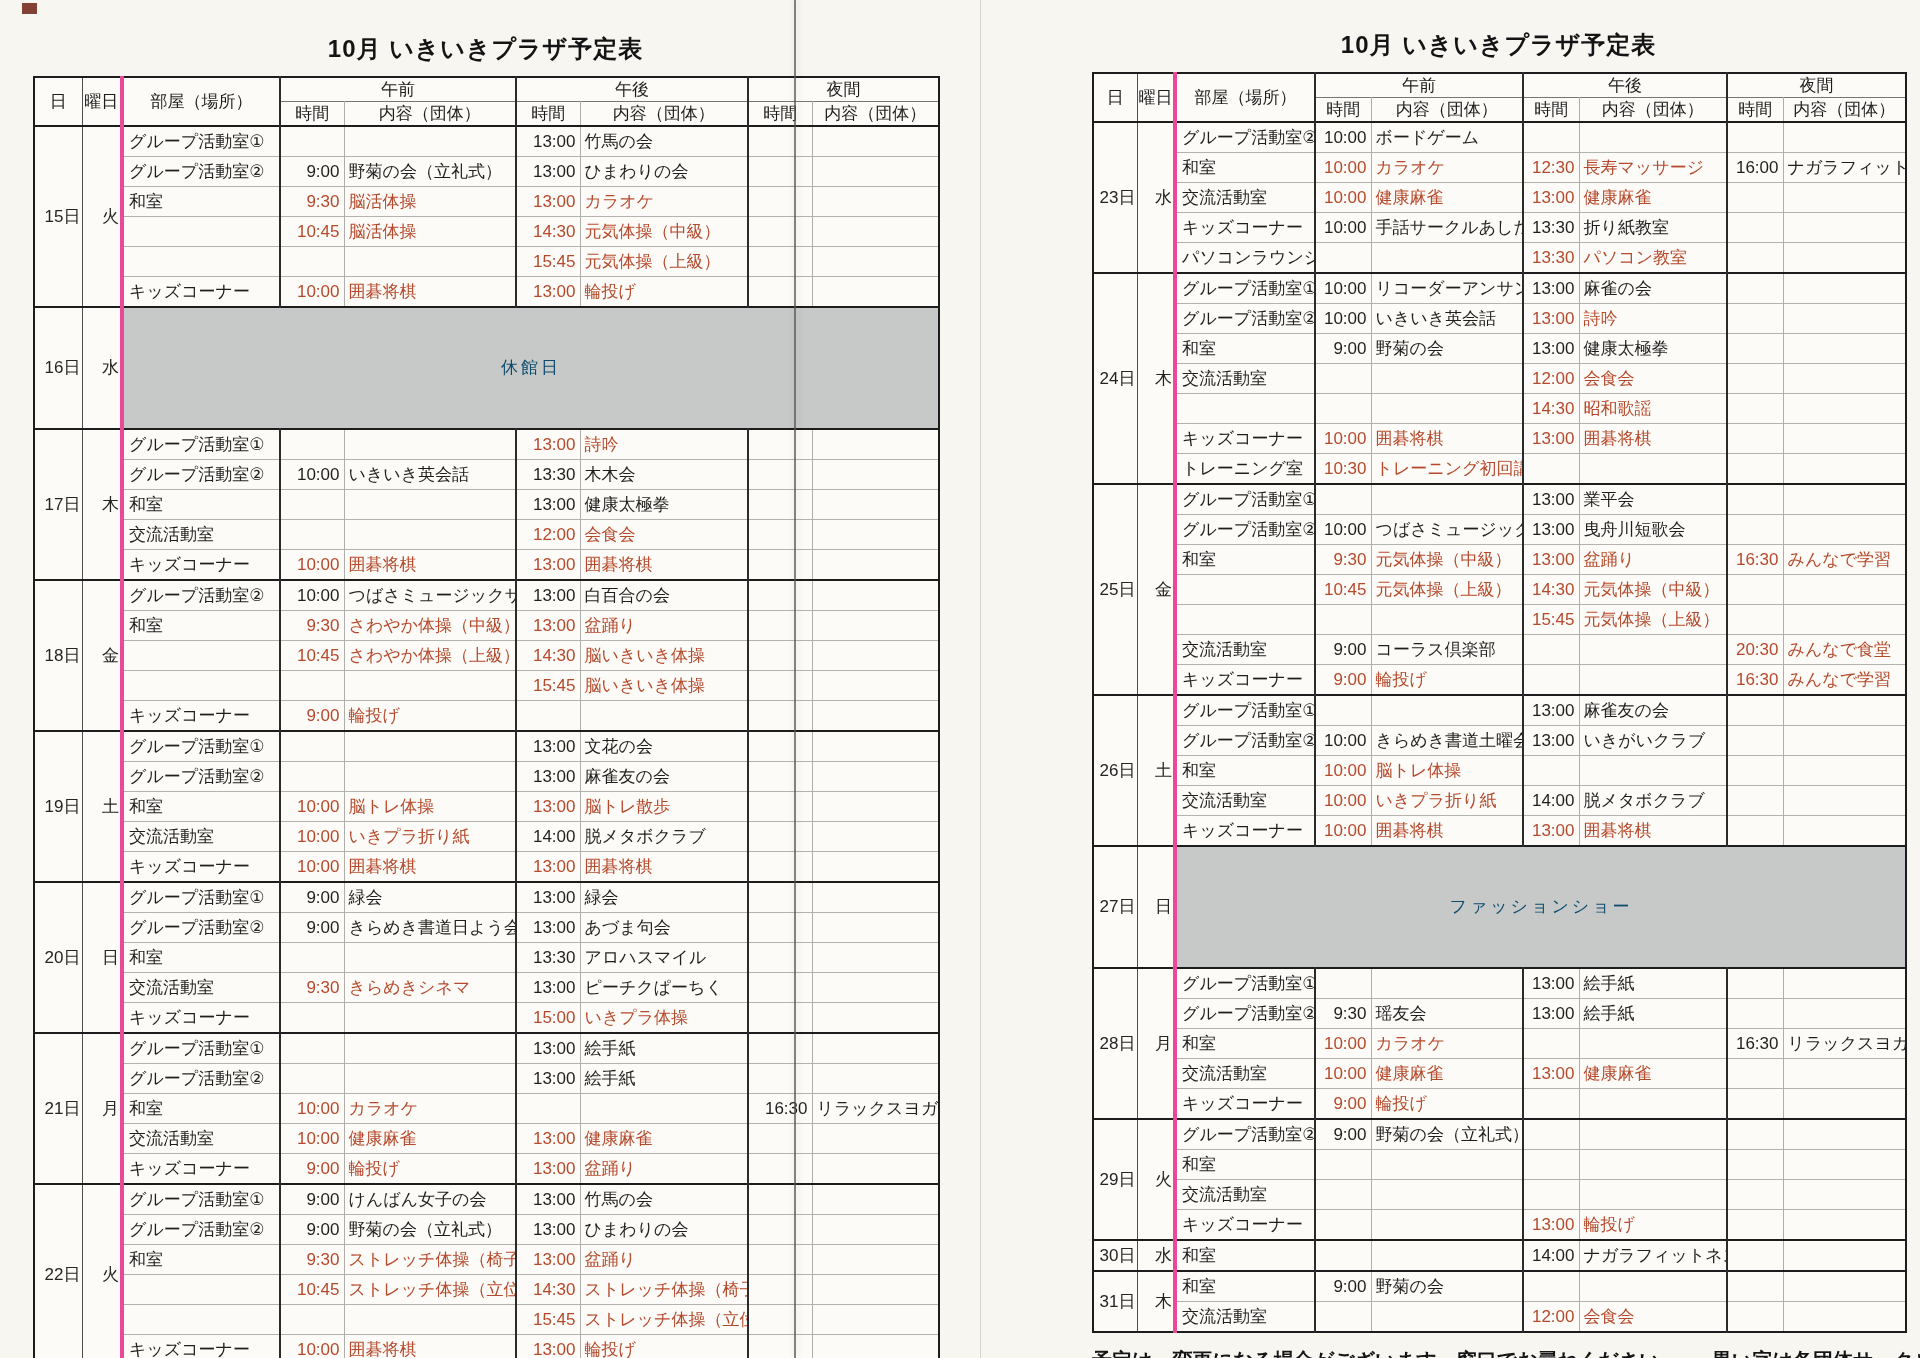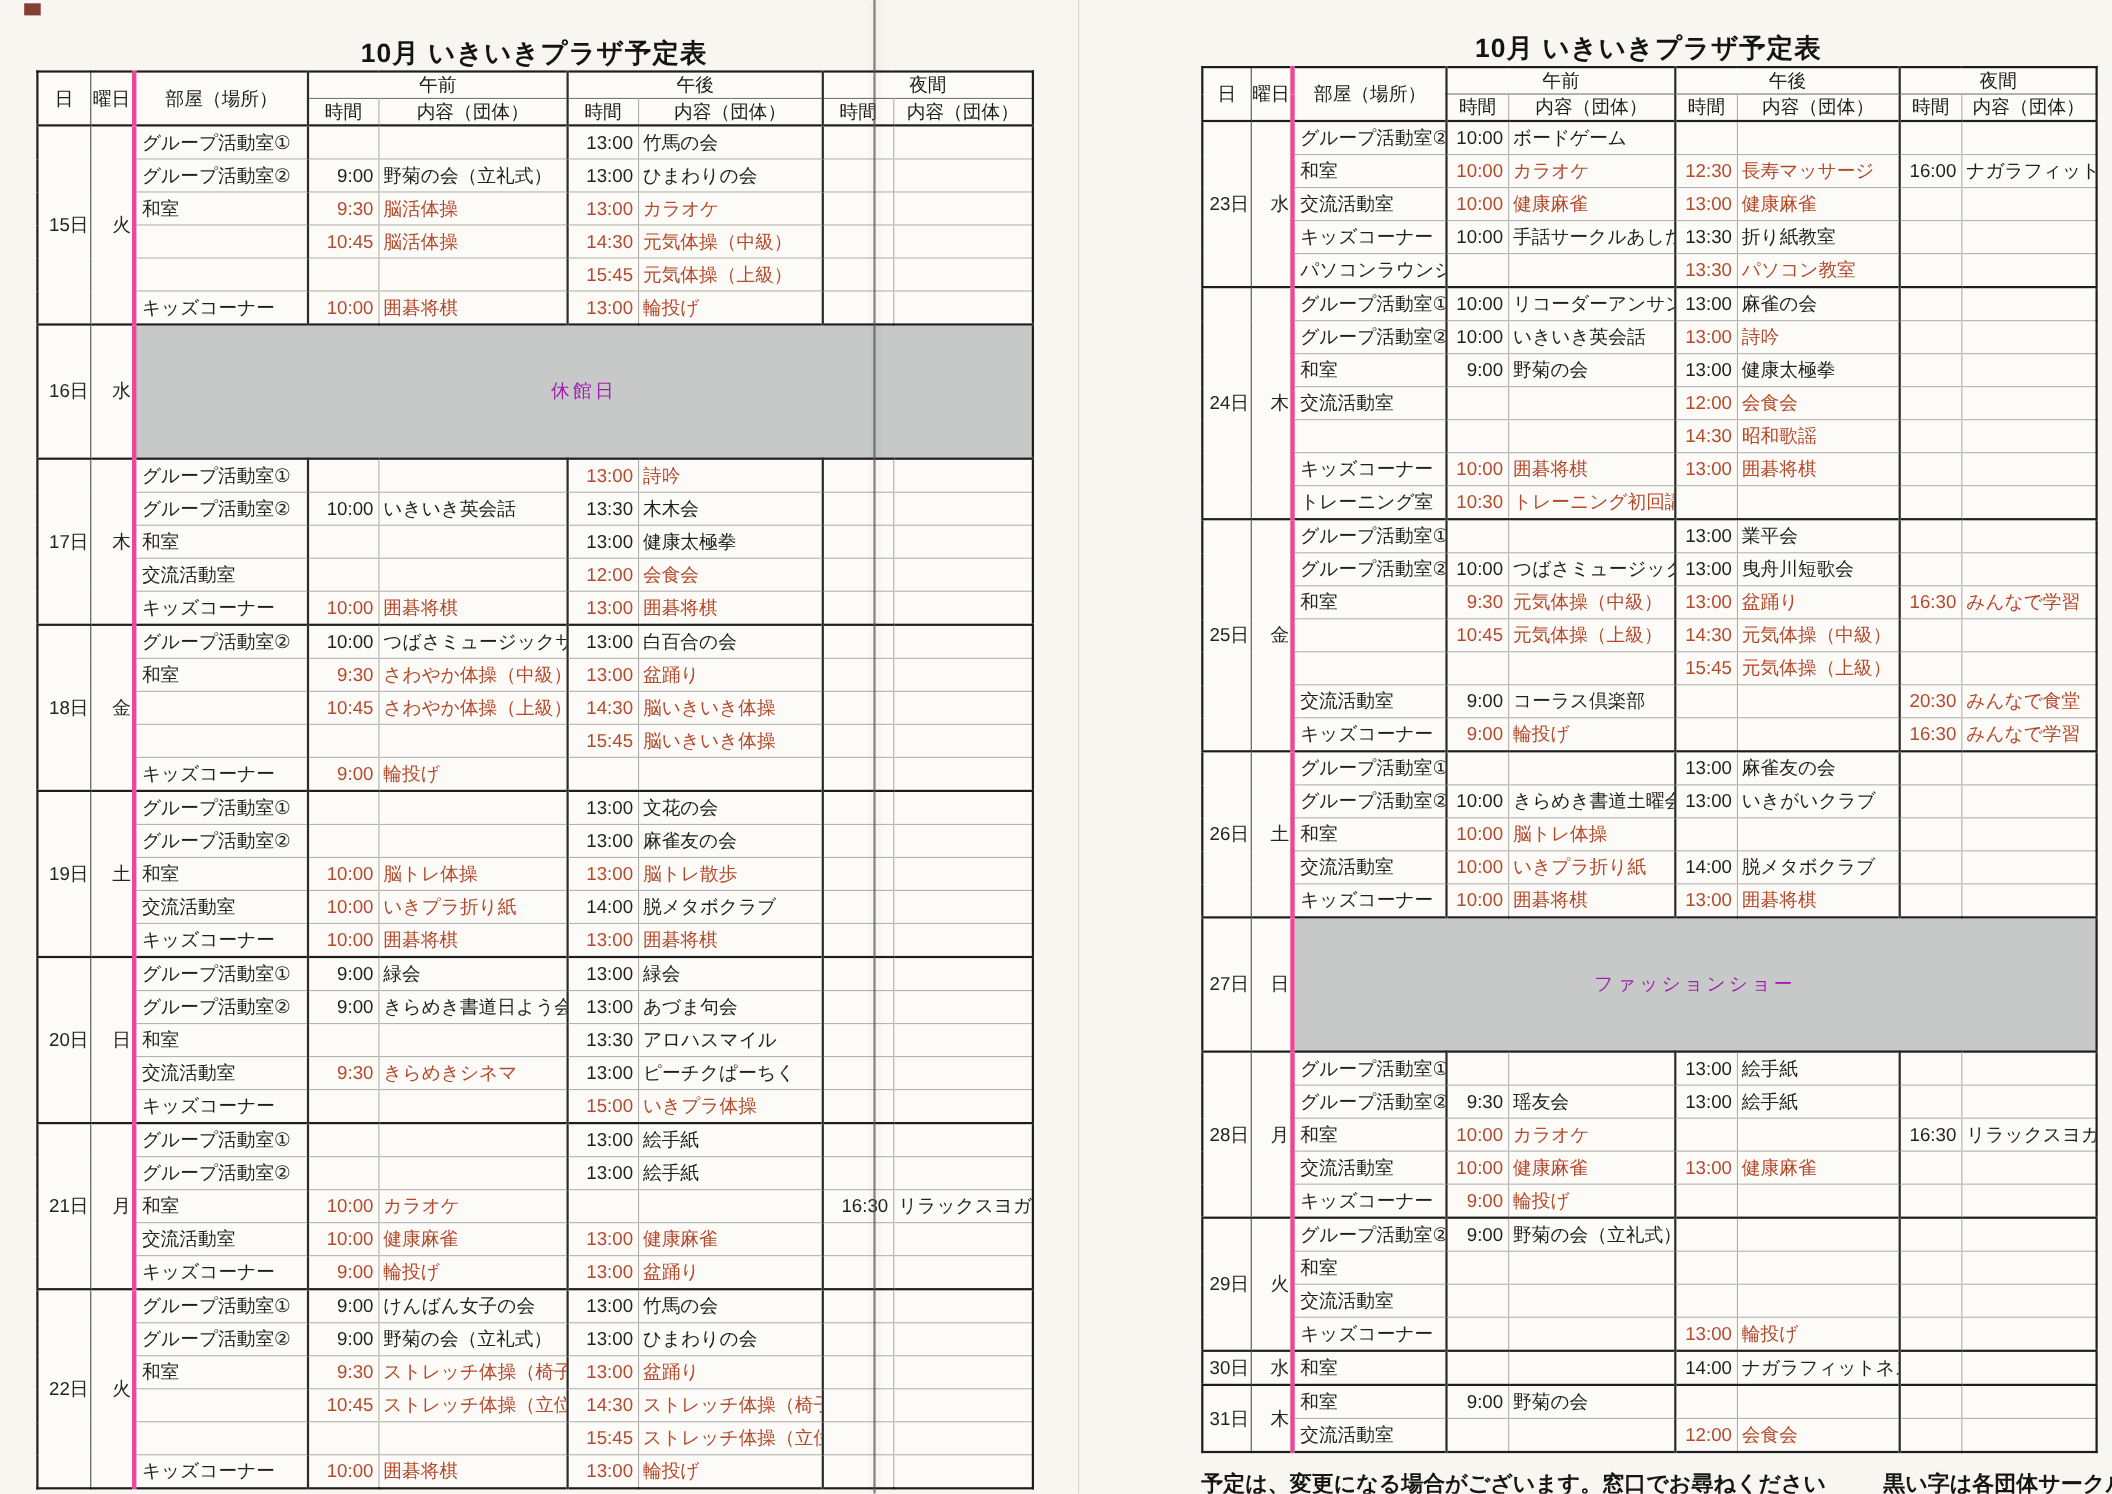--- a/index.html
+++ b/index.html
@@ -7,21 +7,21 @@
     width:1920px;height:1358px;position:relative;overflow:hidden;
     background:#f7f6f1;
     font-family:"Liberation Sans","DejaVu Sans",sans-serif;
     color:#1f1f1f;
   }
   .page{position:absolute;}
   #p0{left:33px;top:34px;width:905px;}
   #p1{left:1092px;top:30px;width:813px;}
   .ptitle{
     text-align:center;font-size:24px;font-weight:bold;color:#141414;
-    height:30px;line-height:30px;letter-spacing:1px;
+    height:30px;line-height:30px;margin-bottom:12px;letter-spacing:1px;
   }
   table.sched{
     border-collapse:collapse;table-layout:fixed;
     border:2px solid #1d1d1d;background:#fcfbf7;
   }
   .sched th,.sched td{
     font-weight:normal;overflow:hidden;white-space:nowrap;
     line-height:1.15;vertical-align:middle;
   }
   
@@ -41,21 +41,21 @@
   .sched tbody td{height:27px;border-top:1px solid #b5b3ae;font-size:17px;}
   .sched tbody tr.day-start>td{border-top:2px solid #1d1d1d;}
   td.datec,td.weekc{text-align:right;font-size:16.5px;color:#242424;background:#fcfbf7;}
   td.roomc{text-align:left;padding:0 2px 0 5px;font-size:16px;}
   td.timec{text-align:right;padding-right:4px;font-size:16.5px;}
   td.contc{text-align:left;padding-left:4px;}
   td.sz8{font-size:14.5px;margin-left:11px;}
   td.sz10{font-size:12.5px;}
   .red{color:#b5492c;}
   td.banner{
-    background:#c6c9c7;text-align:center;font-size:19px;color:#a21caf;
+    background:#c6c9c7;text-align:center;font-size:19px;color:#0c4a6e;
     letter-spacing:3px;height:118px;
   }
   tr.banner-row td{height:118px;}
   .footer{
     margin-top:14px;display:flex;gap:52px;
     font-size:20px;font-weight:bold;color:#151515;white-space:nowrap;
   }
   
   .fold{
     position:absolute;left:794px;top:0;width:2px;height:1358px;z-index:5;

